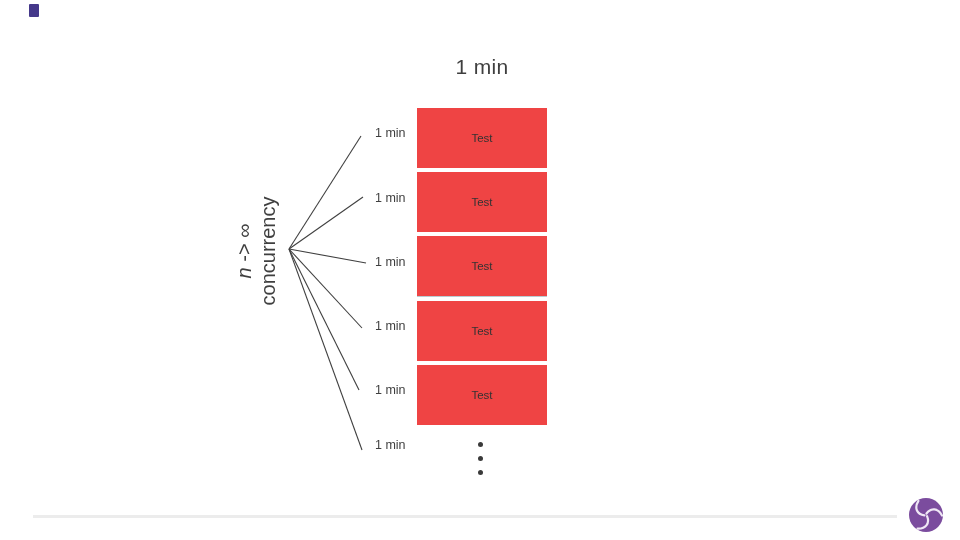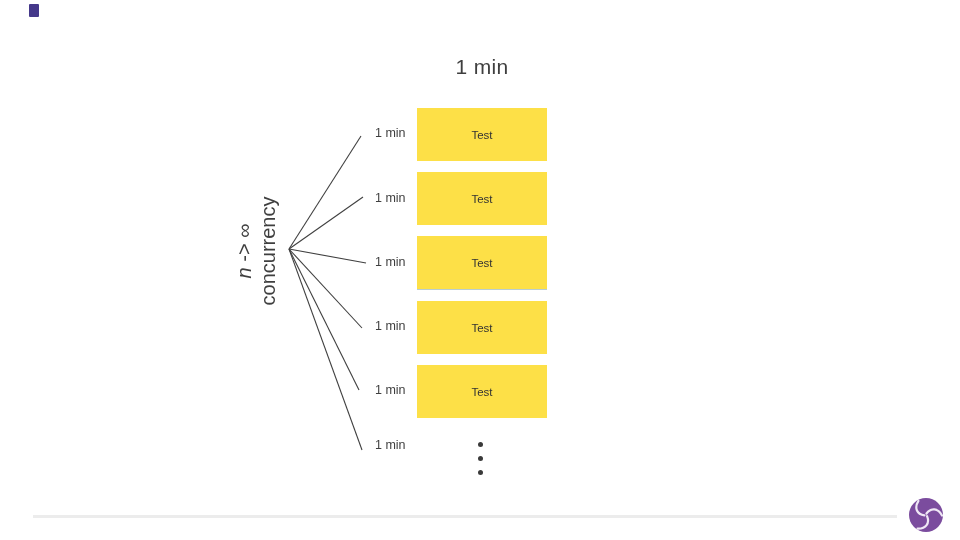--- a/index.html
+++ b/index.html
@@ -61,22 +61,22 @@
     position: absolute;
     left: 375px;
     width: 40px;
     font-size: 12.5px;
     color: #3f3f3f;
   }
   .test-box {
     position: absolute;
     left: 417px;
     width: 130px;
-    height: 53px;
-    background: #fde047;
+    height: 60px;
+    background: #ef4444;
     display: flex;
     align-items: center;
     justify-content: center;
     font-size: 11.5px;
     color: #333333;
   }
   .test-box.edge { border-bottom: 1px solid #b9cdd2; }
   .dot {
     position: absolute;
     left: 478px;

